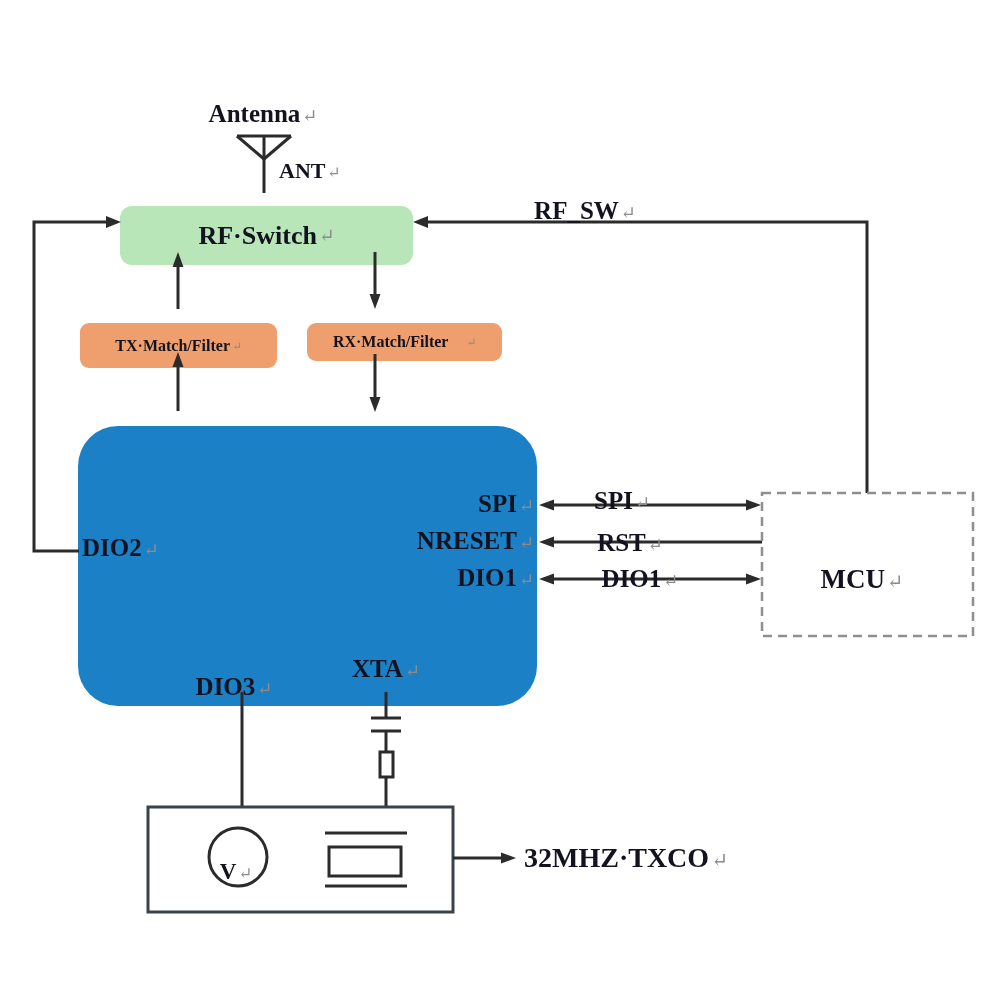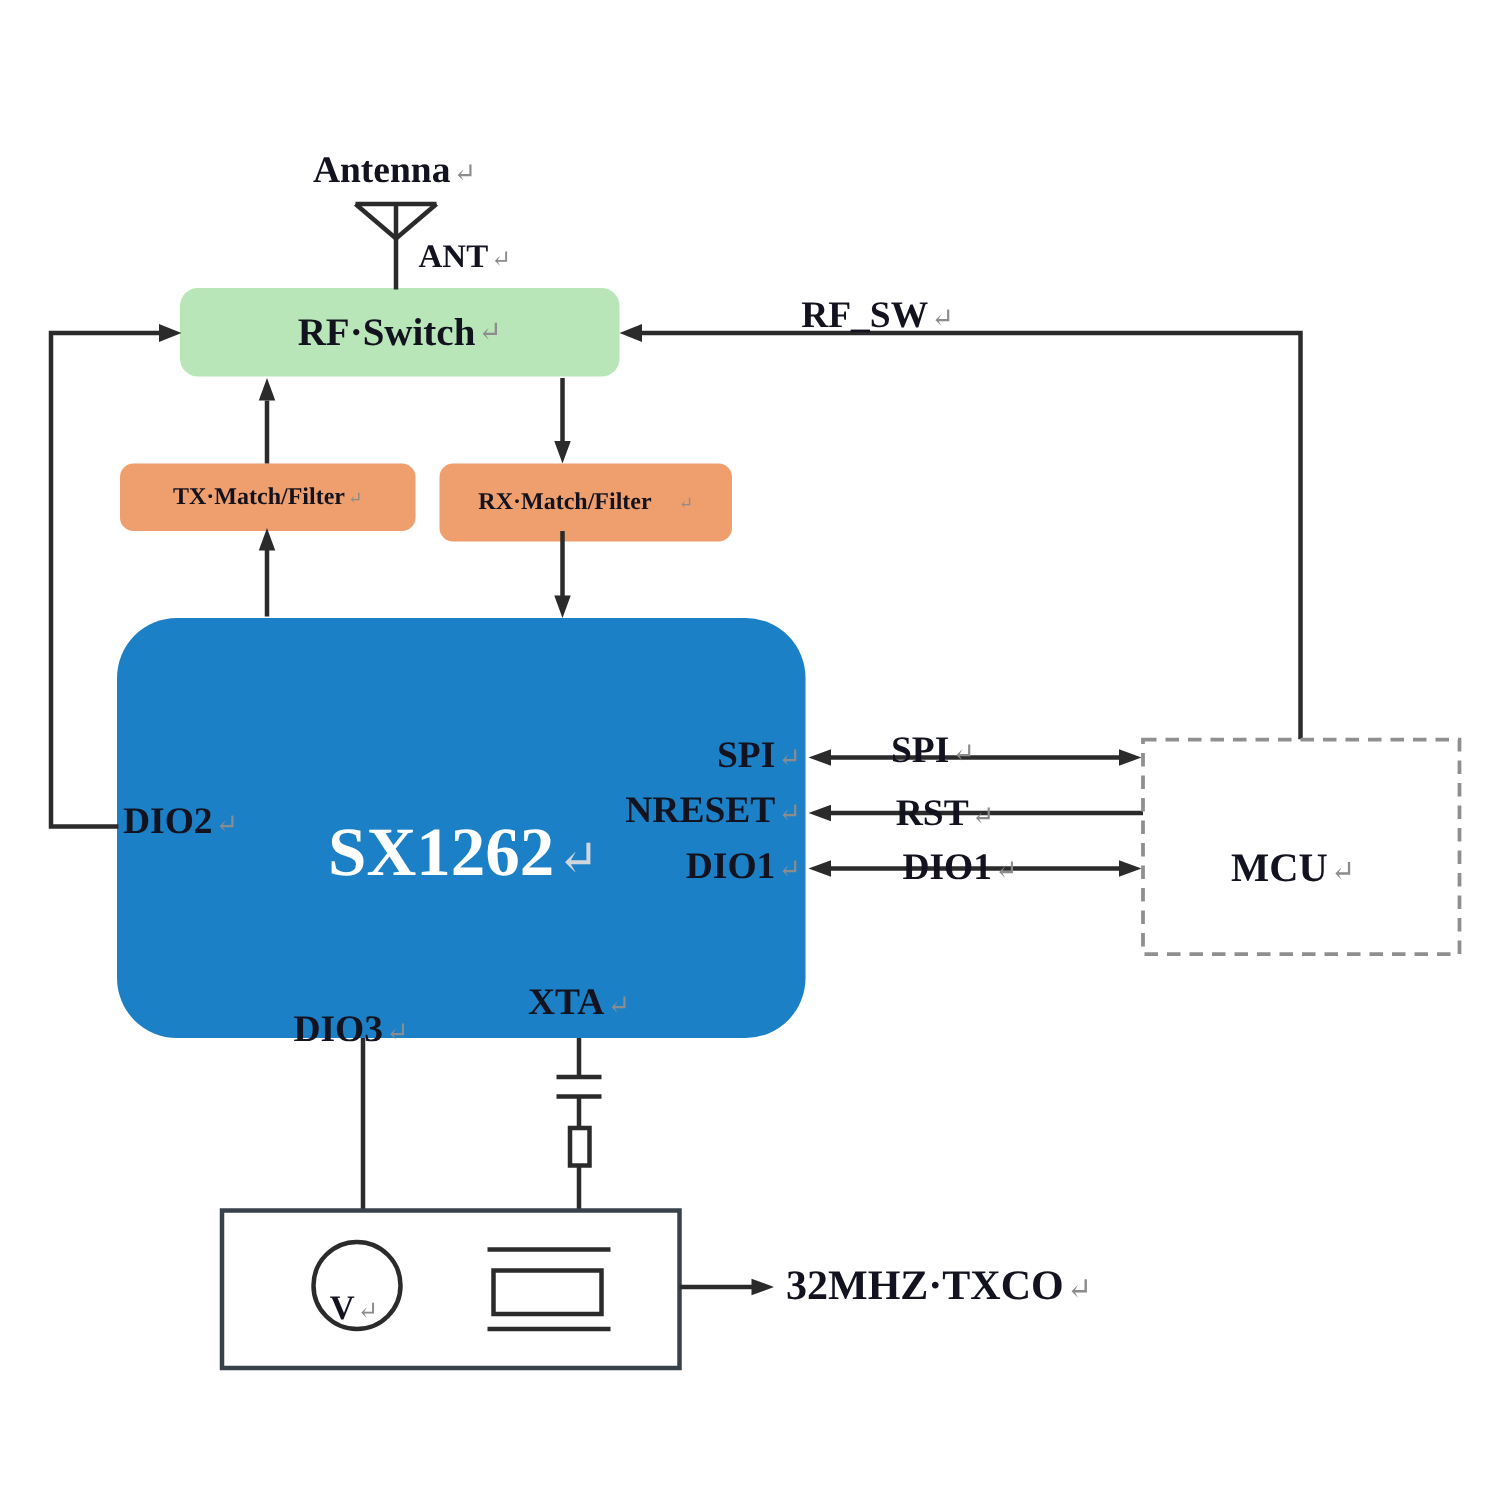--- a/index.html
+++ b/index.html
@@ -12,26 +12,26 @@
     --text:#13131f;
     --soc-text:#ffffff;
     --mark:#8c8c8c;
   }
   html,body{margin:0;padding:0;background:#ffffff;}
   #stage{
     position:relative;width:1000px;height:1000px;background:#ffffff;overflow:hidden;
     font-family:"Liberation Serif","DejaVu Serif",serif;color:var(--text);
   }
   .box{position:absolute;display:flex;align-items:center;justify-content:center;
-       font-weight:bold;white-space:nowrap;z-index:1;}
+       font-weight:bold;white-space:nowrap;z-index:1;margin-top:14px;}
   .box-rfswitch{left:120px;top:192px;width:293px;height:59px;background:var(--rf-switch-fill);
        border-radius:12px;font-size:26px;}
   .box-filter{background:var(--filter-fill);border-radius:9px;font-size:16px;}
   .box-tx{left:80px;top:309px;width:197px;height:45px;}
-  .box-rx{left:293px;top:309px;width:195px;height:52px;gap:16px;}
+  .box-rx{left:307px;top:309px;width:195px;height:38px;gap:16px;}
   .box-soc{left:78px;top:412px;width:459px;height:280px;background:var(--soc-fill);
        border-radius:40px;}
   svg.wires{position:absolute;left:0;top:0;z-index:2;pointer-events:none;}
   .wire{stroke:var(--line);stroke-width:3;fill:none;}
   .head{fill:var(--line);stroke:none;}
   .comp{stroke:var(--line);stroke-width:3;fill:#ffffff;}
   .mcu-rect{stroke:var(--mcu-border);stroke-width:2.5;fill:#ffffff;stroke-dasharray:9 6;}
   .osc-rect{stroke:var(--osc-border);stroke-width:3;fill:#ffffff;}
   .lbl{position:absolute;font-weight:bold;white-space:nowrap;z-index:3;font-size:25px;}
   .cx{transform:translateX(-50%);}
@@ -145,23 +145,20 @@
   <div class="lbl cx" style="left:263px;top:100px;">
     <span>Antenna</span><span class="mark">↵</span>
   </div>
   <div class="lbl" style="left:279px;top:158px;font-size:22px;">
     <span>ANT</span><span class="mark">↵</span>
   </div>
   <div class="lbl cxy" style="left:585px;top:196px;">
     <span>RF_SW</span><span class="mark">↵</span>
   </div>
 
-  <div class="lbl cxy soc-title" style="left:309px;top:553px;">
-    <span>SX1262</span><span class="mark">↵</span>
-  </div>
   <div class="lbl cy" style="left:82px;top:548px;">
     <span>DIO2</span><span class="mark">↵</span>
   </div>
   <div class="lbl cy ra" style="right:466px;top:504px;">
     <span>SPI</span><span class="mark">↵</span>
   </div>
   <div class="lbl cy ra" style="right:466px;top:541px;">
     <span>NRESET</span><span class="mark">↵</span>
   </div>
   <div class="lbl cy ra" style="right:466px;top:578px;">

